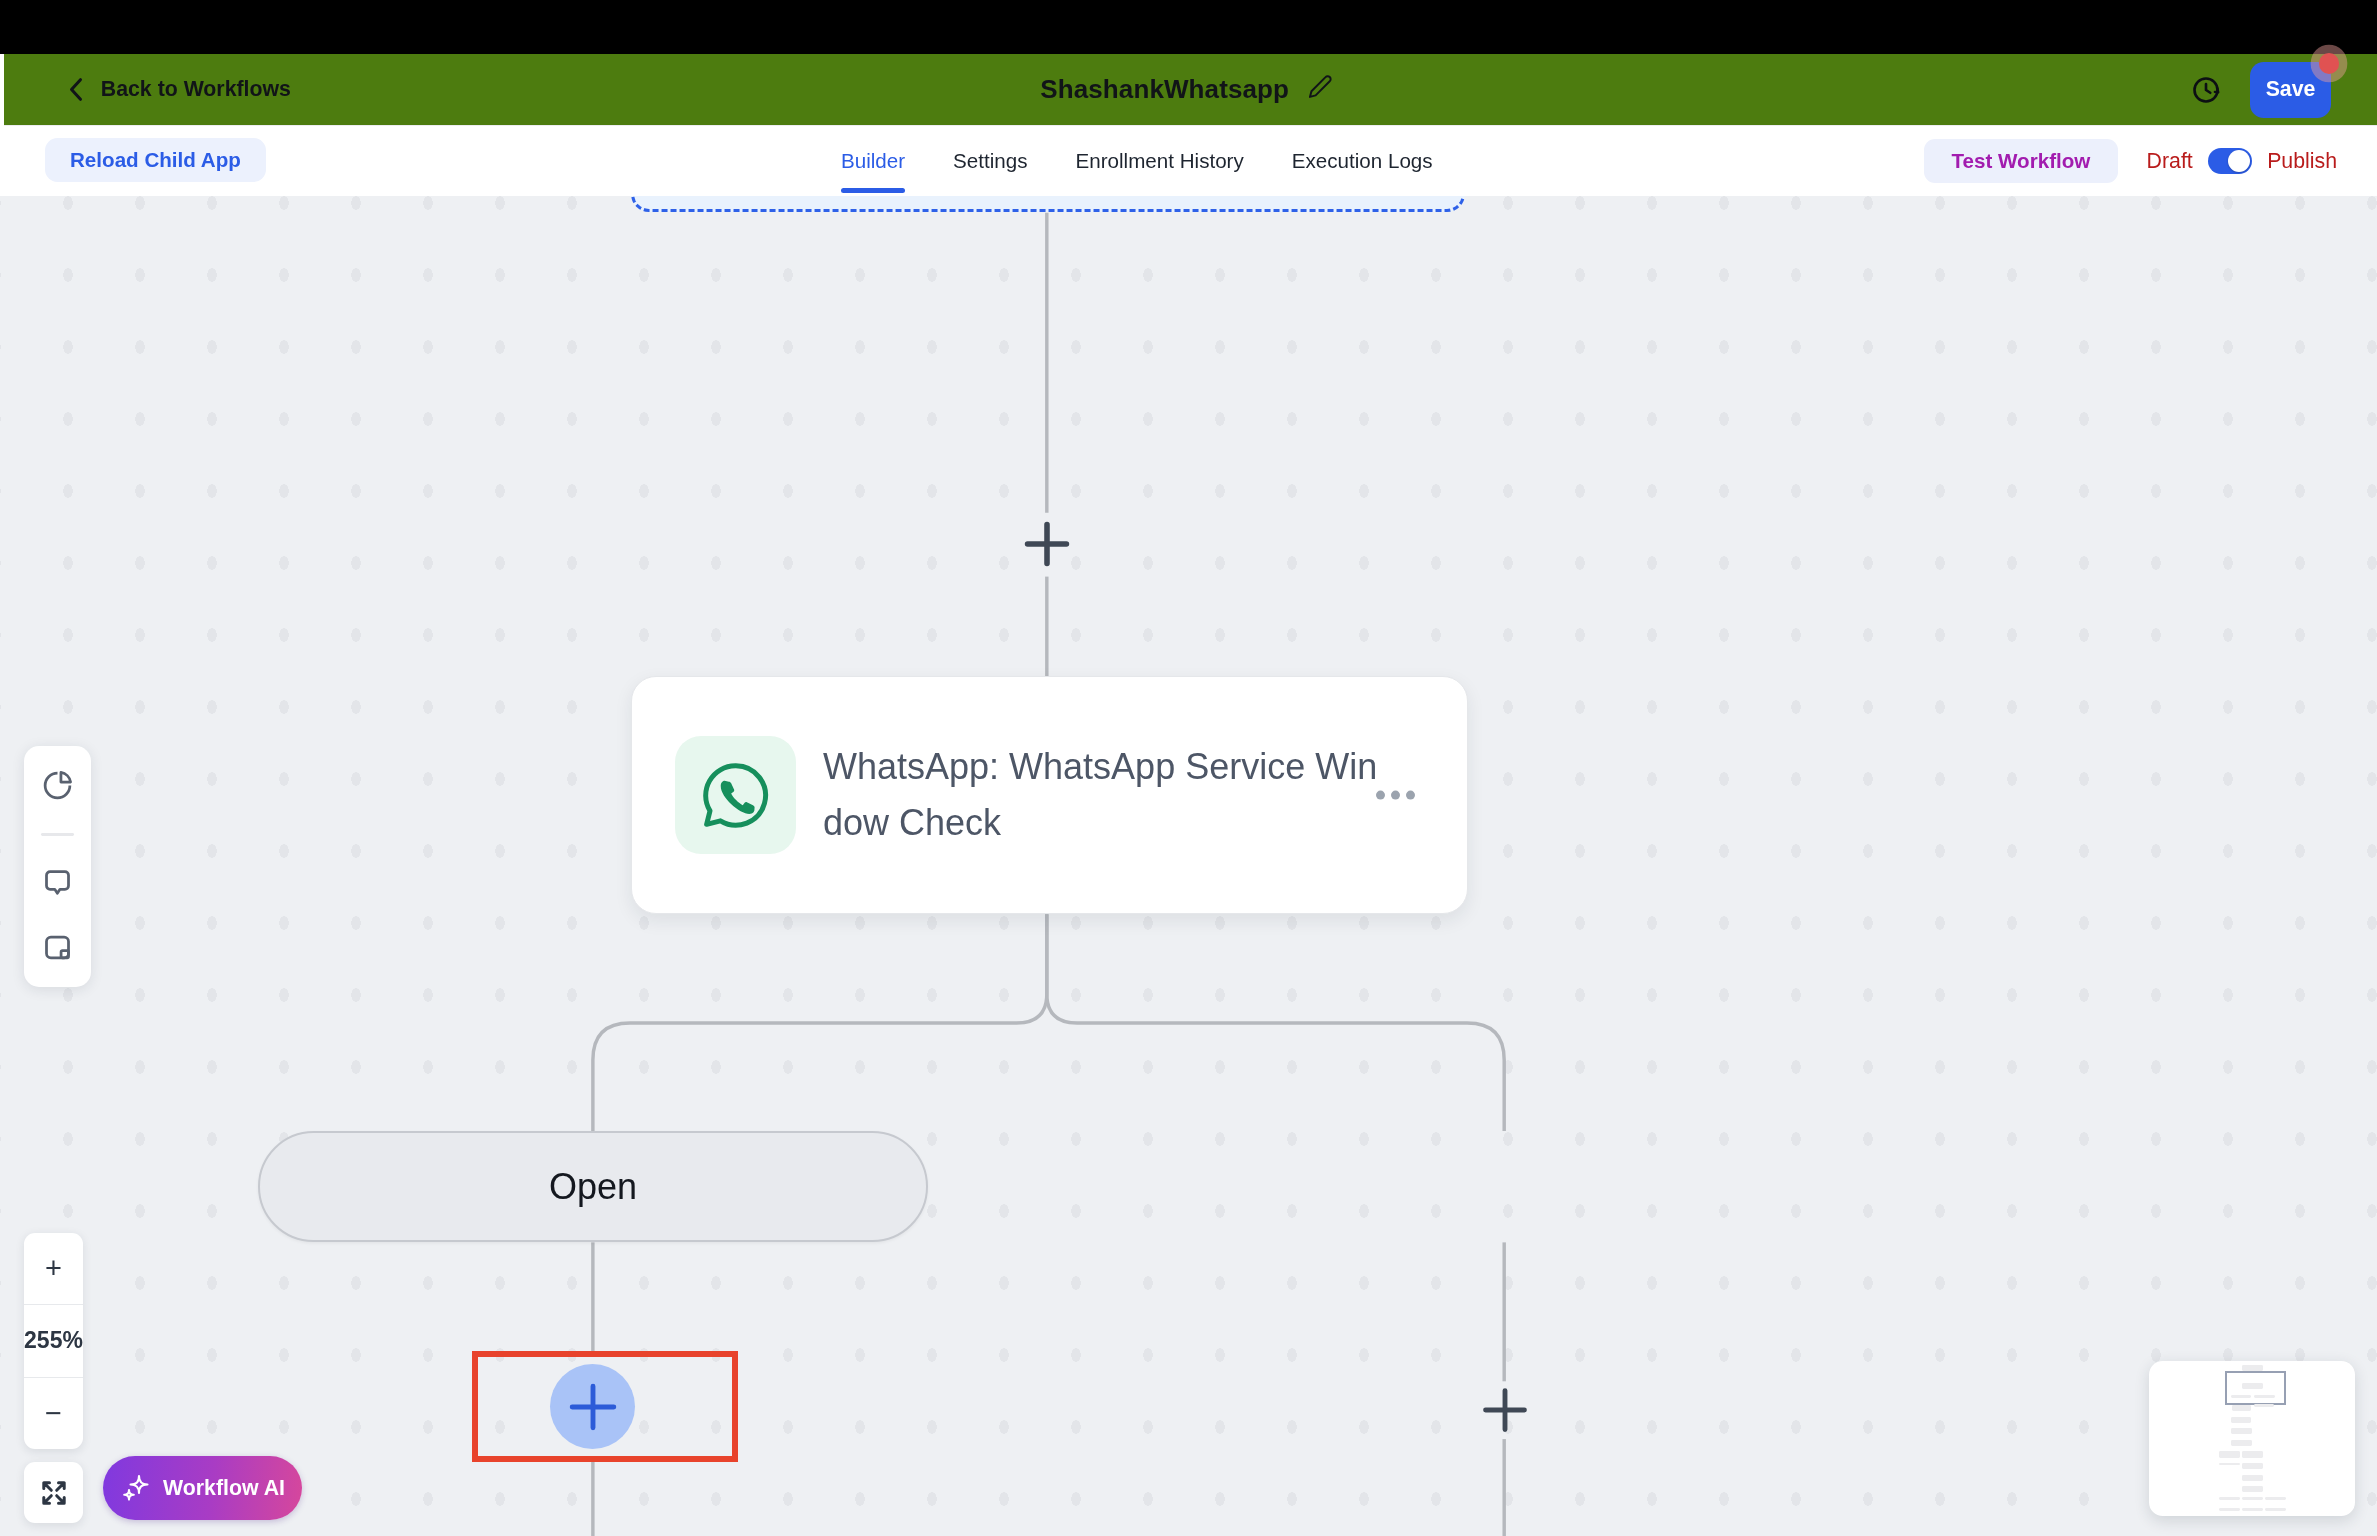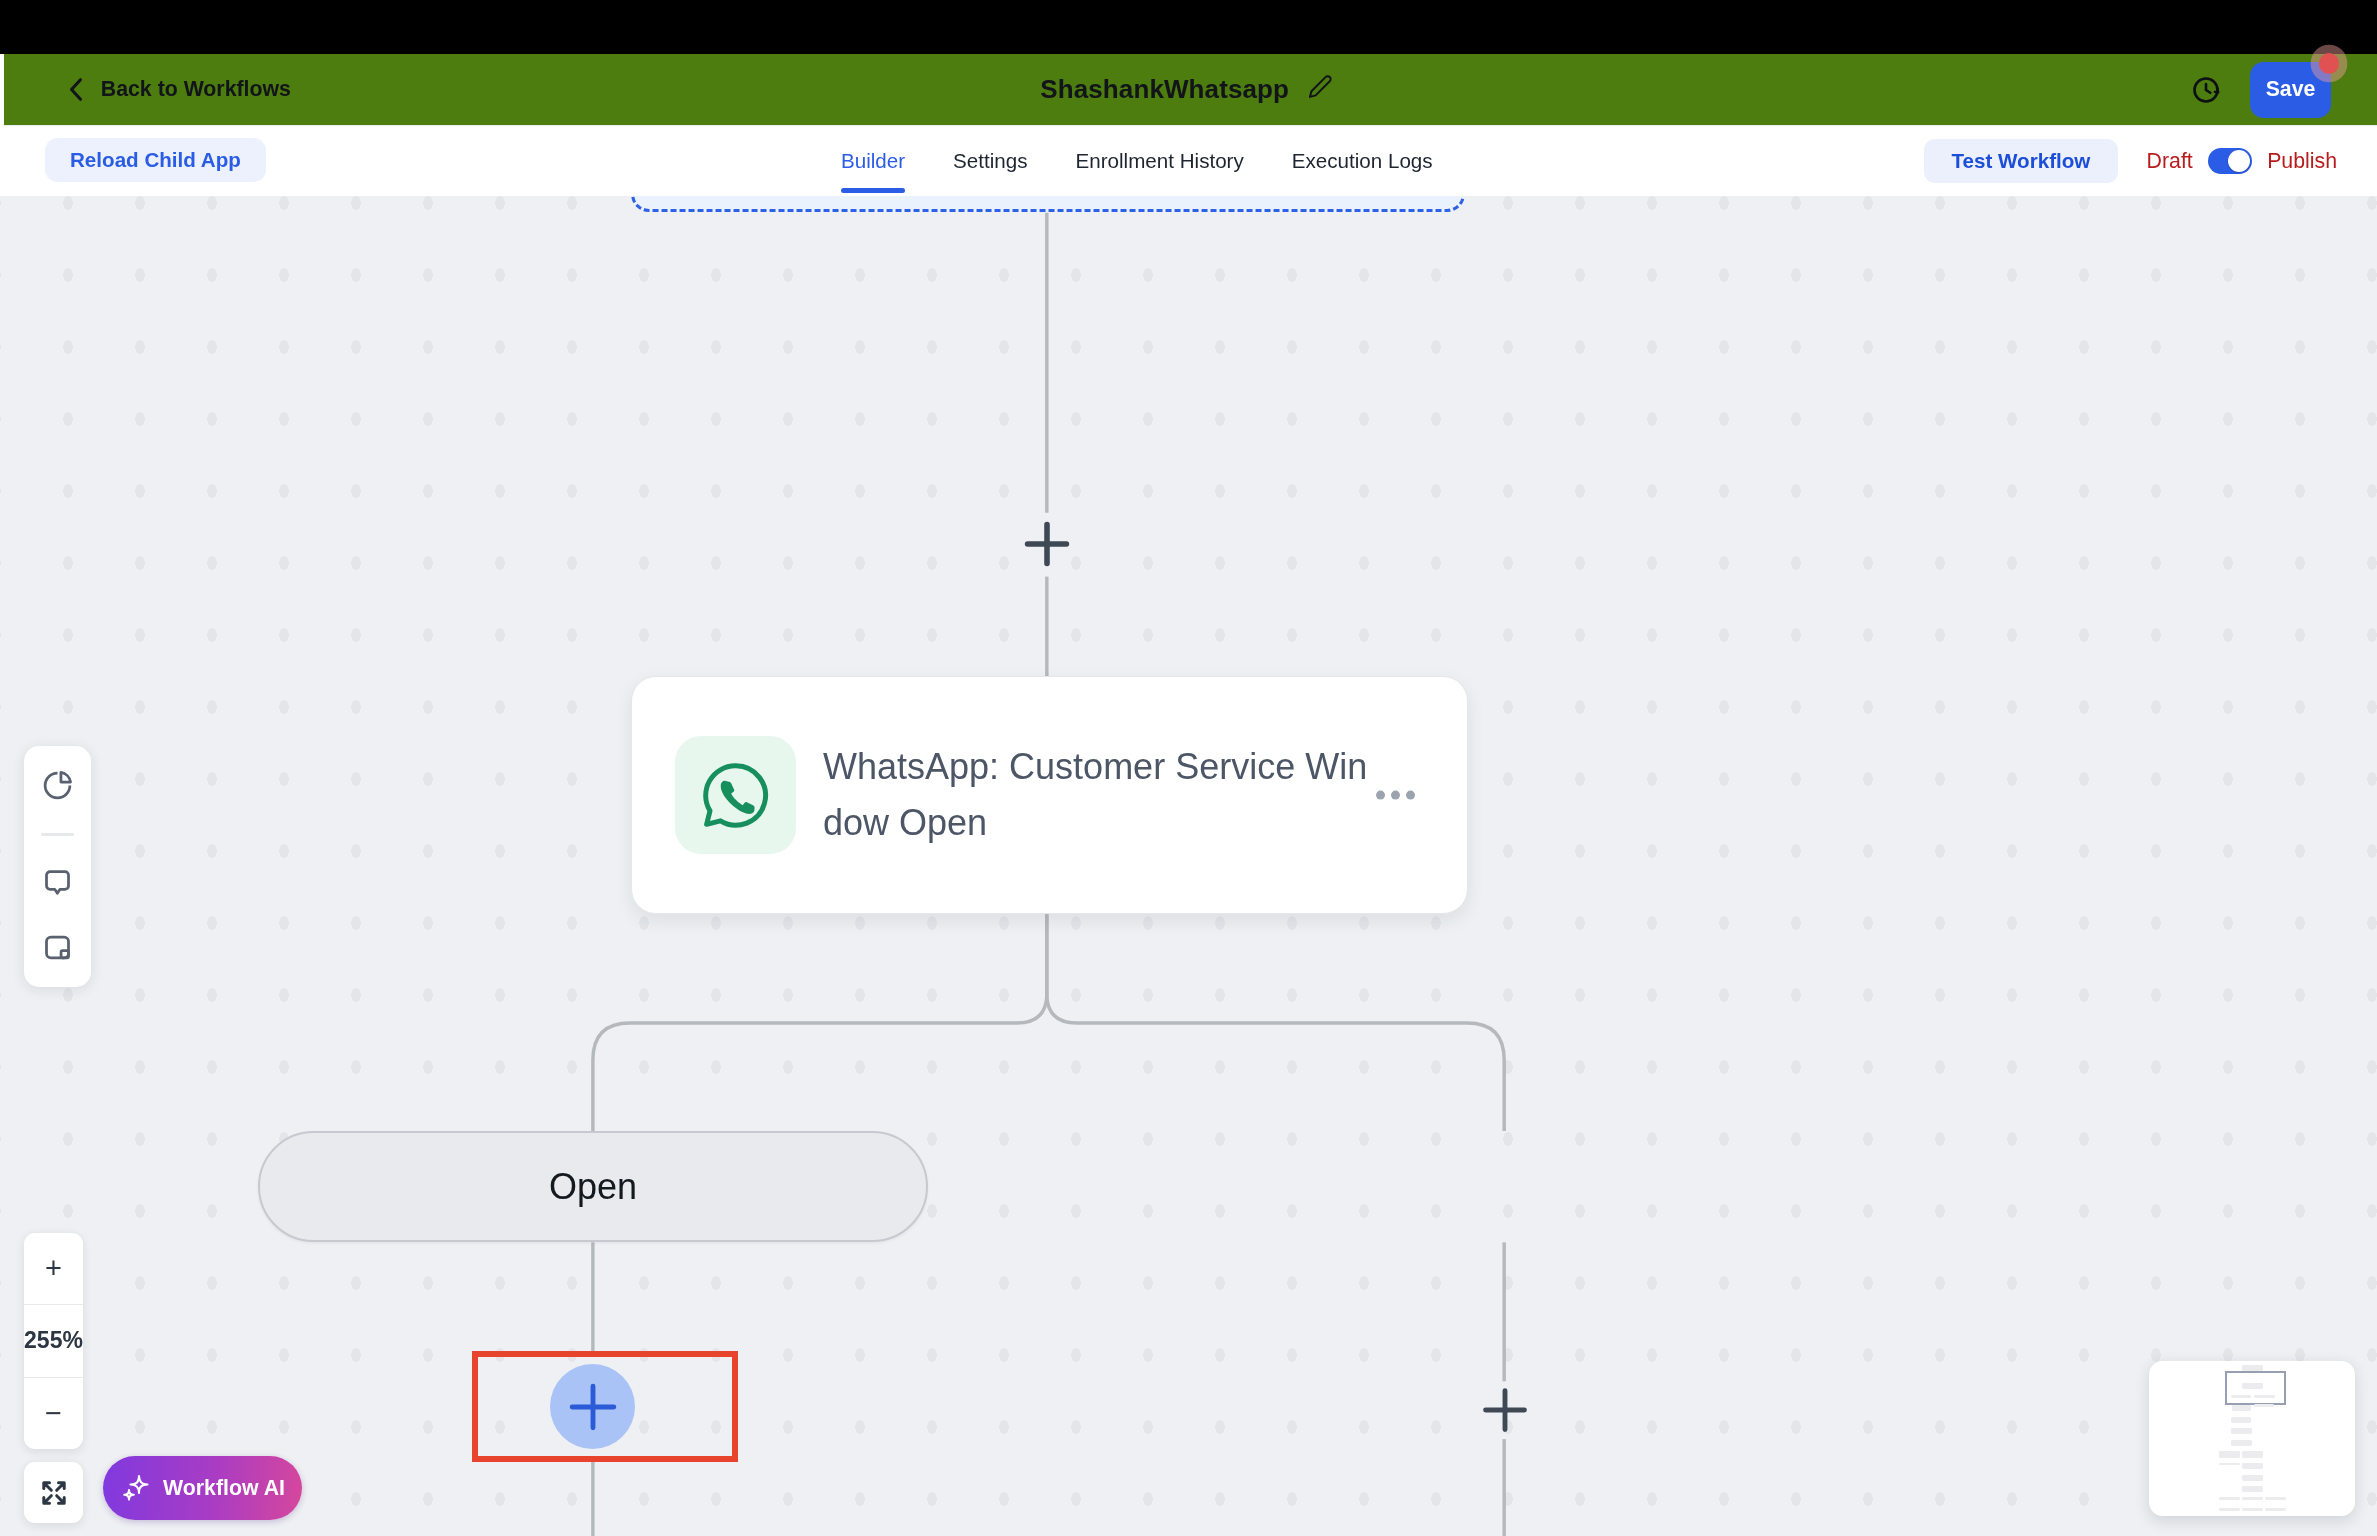--- a/index.html
+++ b/index.html
@@ -50,21 +50,21 @@
     position: relative; height: 100%; display: flex; align-items: center;
     font-size: 20.6px; color: #1e2530; cursor: pointer; font-weight: 500;
   }
   .tab.active { color: #2b5ce6; }
   .tab.active::after {
     content: ""; position: absolute; left: 0; right: 0; bottom: 2.8px; height: 5.5px;
     background: #2b5ce6; border-radius: 4.1px;
   }
   .toolbar-right { position: absolute; right: 40px; top: 0; height: 100%; display: flex; align-items: center; gap: 13.8px; }
   .test-btn {
-    height: 44px; padding: 0 27.5px; background: #ecf0fc; color: #1d4ed8;
+    height: 44px; padding: 0 27.5px; background: #ecf0fc; color: #a21caf;
     font-size: 20.6px; font-weight: 600; border: none; border-radius: 11px;
     cursor: pointer; font-family: inherit; margin-right: 15px;
   }
   .draft-label, .publish-label { font-size: 21.3px; font-weight: 400; color: #b91c1c; }
   .toggle {
     width: 44px; height: 26px; background: #2b5ce6; border-radius: 13px;
     position: relative; cursor: pointer; margin: 0 1.4px;
   }
   .toggle .knob {
     position: absolute; right: 2.1px; top: 2.1px; width: 22px; height: 22px;
@@ -254,21 +254,21 @@
     </svg>
   </div>
 
   <div class="node-card">
     <div class="node-icon-tile">
       <svg width="77" height="77" viewBox="0 0 48 48">
         <path d="M24 5.5 A18.5 18.5 0 0 0 8.1 33.6 L6 42 l8.6 -2.2 A18.5 18.5 0 1 0 24 5.5z" fill="none" stroke="#168f5c" stroke-width="3.1" stroke-linejoin="round"></path>
         <path d="M17.2 14.8 c-0.9 0 -2.4 0.9 -2.4 3.3 0 4 3.1 7.9 6.6 11.4 3.5 3.5 8.3 6 11.2 6 2.4 0 3.2 -1.6 3.2 -2.6 l0.1 -1.5 c0 -0.6 -0.4 -1.1 -1 -1.4 l-3.8 -1.8 c-0.5 -0.2 -1.1 -0.1 -1.4 0.3 l-1.2 1.5 c-2.4 -1 -6.2 -4.8 -7.2 -7.2 l1.5 -1.2 c0.4 -0.3 0.5 -1 0.3 -1.4 l-1.8 -3.8 c-0.3 -0.6 -0.8 -1 -1.4 -1z" fill="#168f5c"></path>
       </svg>
     </div>
-    <div class="node-title">WhatsApp: Customer Service Window Open</div>
+    <div class="node-title">WhatsApp: WhatsApp Service Window Check</div>
     <div class="node-menu">
       <i></i>
         <i></i>
         <i></i>
     </div>
   </div>
 
   <div class="branch-pill open">Open</div>
 
   <div class="highlight-box"></div>

